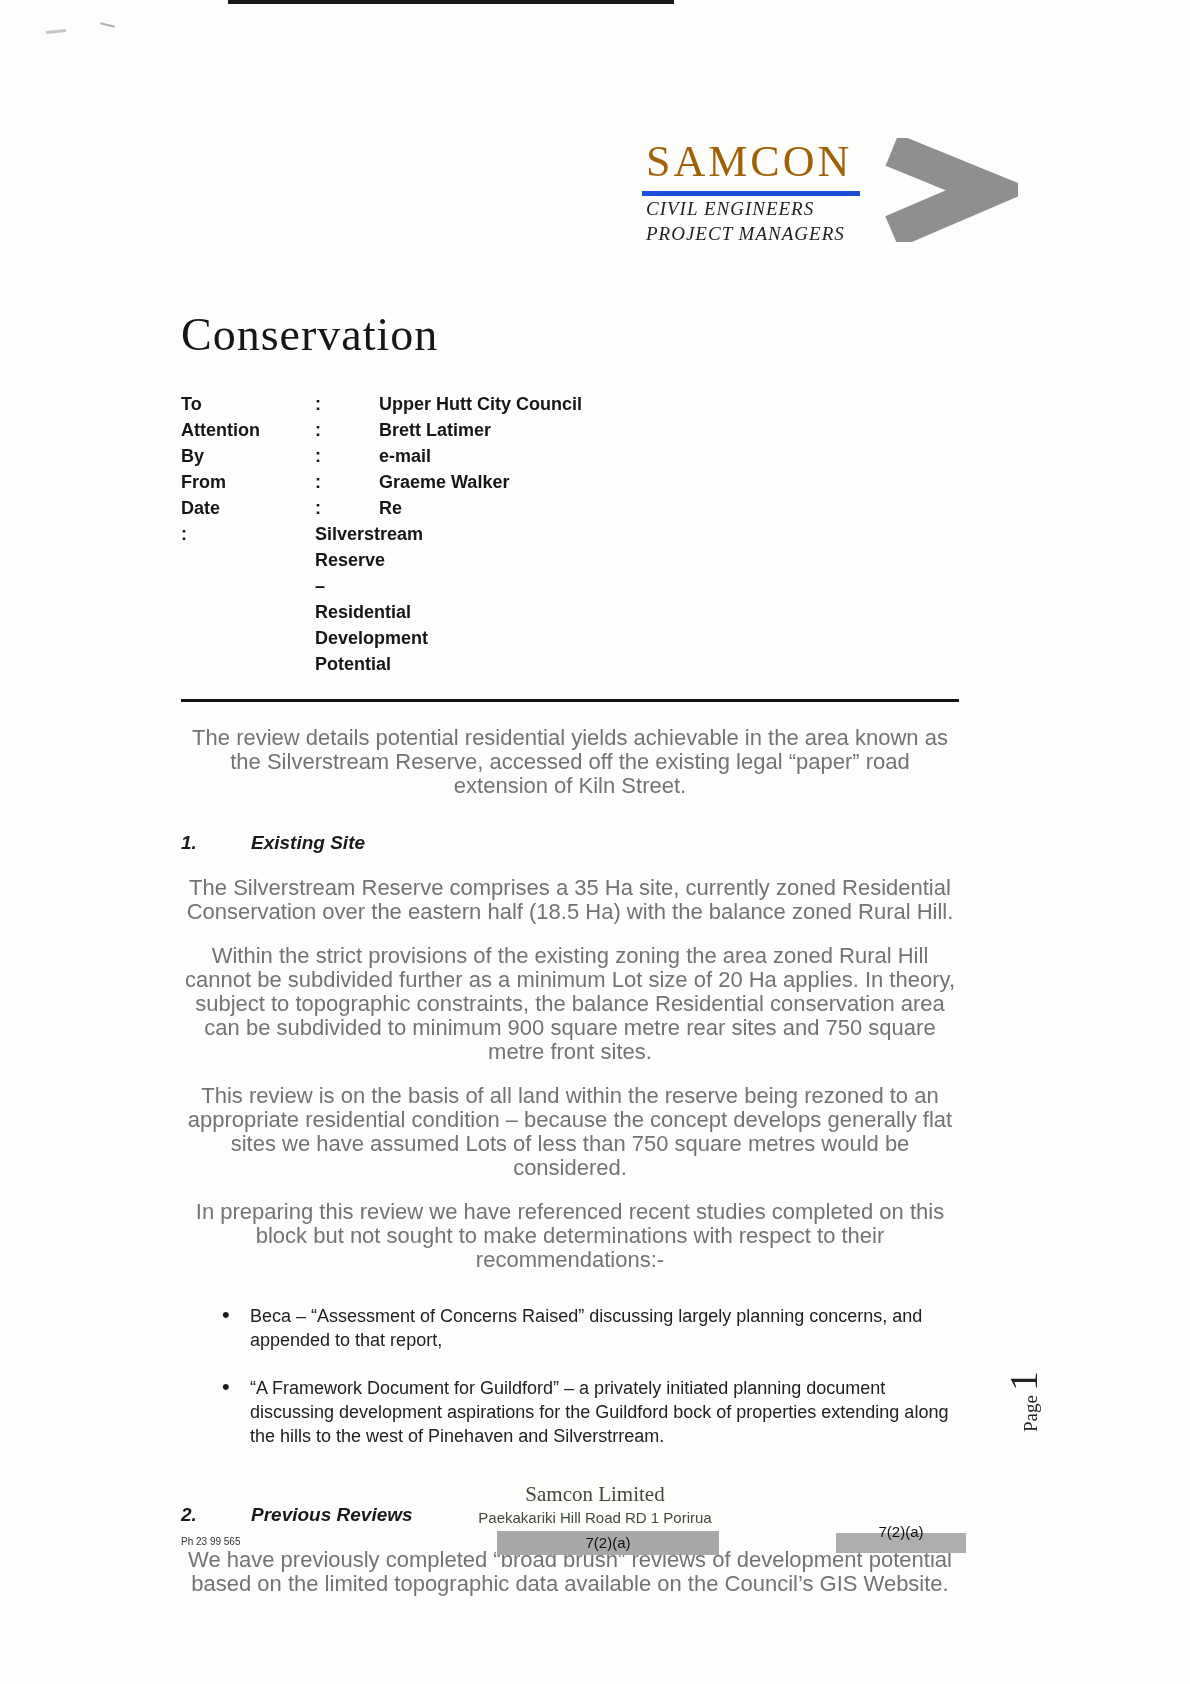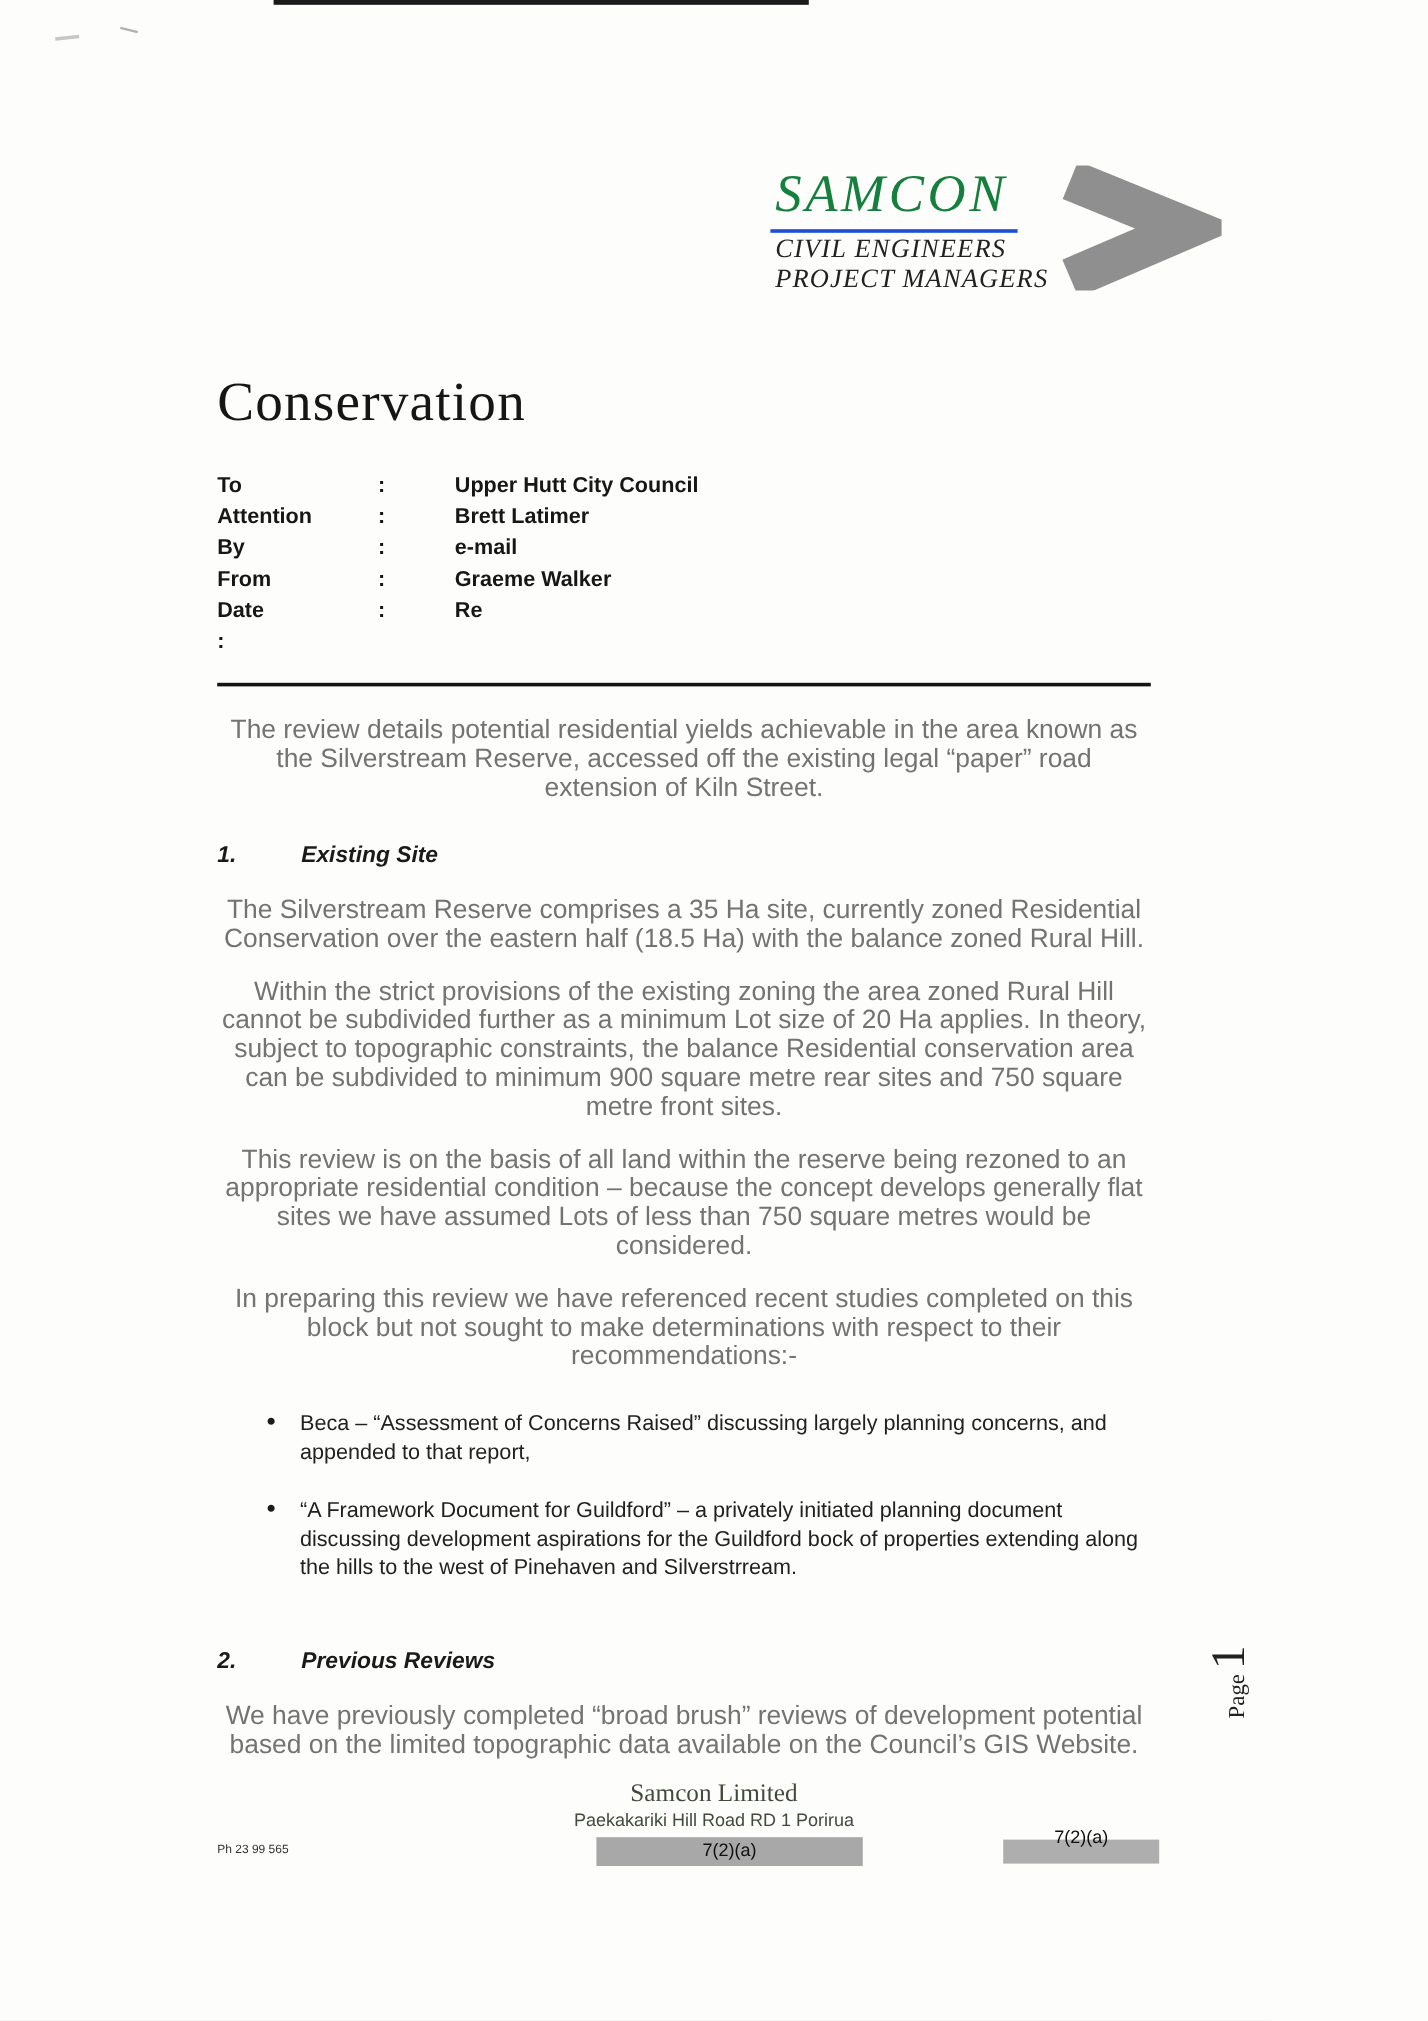--- a/index.html
+++ b/index.html
@@ -16,32 +16,31 @@
 
   
   .top-line { position: absolute; top: 0; left: 228px; width: 446px; height: 4px; background: #1a1a1a; }
   .smudge-1 { position: absolute; top: 30px; left: 46px; width: 20px; height: 3px; background: #b9b9b9; transform: rotate(-6deg); opacity: .8; }
   .smudge-2 { position: absolute; top: 24px; left: 100px; width: 15px; height: 2px; background: #9d9d9d; transform: rotate(14deg); opacity: .8; }
 
   
   .logo-block { position: absolute; top: 136px; left: 642px; }
   .logo-name {
     font-family: "Liberation Serif", serif;
-    font-style: italic;
     font-size: 44px;
     letter-spacing: 3px;
-    color: #15803d;
-    border-bottom: 3px solid #1d4ed8;
+    color: #a16207;
+    border-bottom: 5px solid #1d4ed8;
     padding: 0 8px 4px 4px;
     display: inline-block;
   }
   .logo-sub {
     font-family: "Liberation Serif", serif;
     font-style: italic;
-    font-size: 22px;
+    font-size: 19px;
     letter-spacing: 1px;
     color: #222;
     line-height: 25px;
     padding-left: 4px;
   }
   .logo-sub:first-of-type { margin-top: 6px; }
   .logo-arrow { position: absolute; top: 138px; left: 878px; }
 
   
   .content { position: absolute; top: 308px; left: 181px; width: 778px; }
@@ -142,20 +141,21 @@
 
       <span class="field-label">From</span>
       <span class="field-colon">:</span>
       <span class="field-value">Graeme Walker</span>
 
       <span class="field-label">Date</span>
       <span class="field-colon">:</span>
 
       <span class="field-label">Re</span>
       <span class="field-colon">:</span>
+      <span class="field-value">Silverstream Reserve – Residential Development Potential</span>
     </div>
 
     <hr class="rule">
 
     <p class="para intro">The review details potential residential yields achievable in the area known as the Silverstream Reserve, accessed off the existing legal “paper” road extension of Kiln Street.</p>
 
     <div class="section-heading">
       <span class="section-number">1.</span>
       <span class="section-title">Existing Site</span>
     </div>

